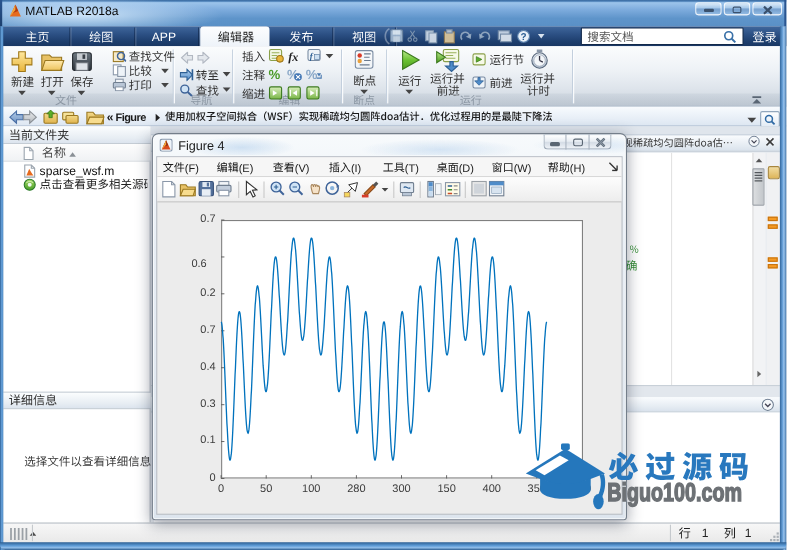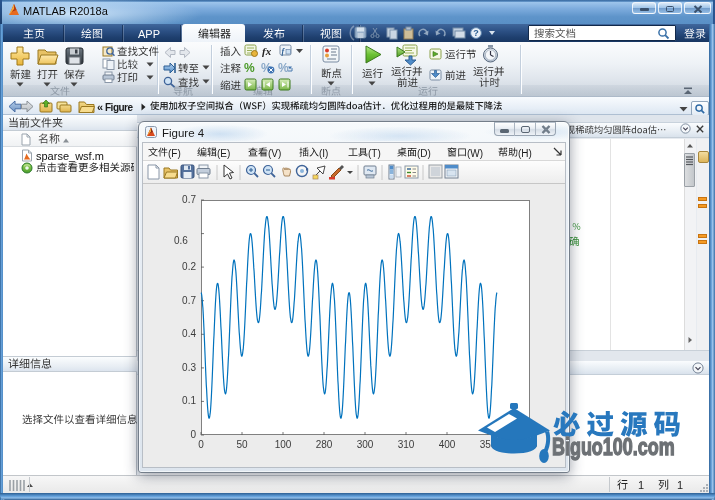--- a/index.html
+++ b/index.html
@@ -715,21 +715,21 @@
       <rect x="1" y="1" width="13" height="3.5" fill="#4f8cc9"></rect>
       <rect x="3" y="6" width="9" height="6" fill="#d8e4f0" stroke="#8aa0b8" stroke-width="0.6"></rect>
     </g>
 </svg>
 <div class="abs" style="left:201px;top:200px;width:329px;height:235px;background:#fff;border:1px solid #808080"></div>
 <div class="abs" style="left:189.0px;top:439px;width:24px;text-align:center;font-size:10px;color:#3c3c3c">0</div>
 <div class="abs" style="left:230.0px;top:439px;width:24px;text-align:center;font-size:10px;color:#3c3c3c">50</div>
 <div class="abs" style="left:271.0px;top:439px;width:24px;text-align:center;font-size:10px;color:#3c3c3c">100</div>
 <div class="abs" style="left:312.0px;top:439px;width:24px;text-align:center;font-size:10px;color:#3c3c3c">280</div>
 <div class="abs" style="left:353.0px;top:439px;width:24px;text-align:center;font-size:10px;color:#3c3c3c">300</div>
-<div class="abs" style="left:394.0px;top:439px;width:24px;text-align:center;font-size:10px;color:#3c3c3c">310</div>
+<div class="abs" style="left:394.0px;top:439px;width:24px;text-align:center;font-size:10px;color:#3c3c3c">150</div>
 <div class="abs" style="left:435.0px;top:439px;width:24px;text-align:center;font-size:10px;color:#3c3c3c">400</div>
 <div class="abs" style="left:476.0px;top:439px;width:24px;text-align:center;font-size:10px;color:#3c3c3c">350</div>
 <div class="abs" style="left:517.0px;top:439px;width:24px;text-align:center;font-size:10px;color:#3c3c3c">400</div>
 <div class="abs" style="left:174px;top:429.0px;width:22px;text-align:right;font-size:10px;color:#3c3c3c">0</div>
 <div class="abs" style="left:174px;top:395.4px;width:22px;text-align:right;font-size:10px;color:#3c3c3c">0.1</div>
 <div class="abs" style="left:174px;top:361.9px;width:22px;text-align:right;font-size:10px;color:#3c3c3c">0.3</div>
 <div class="abs" style="left:174px;top:328.3px;width:22px;text-align:right;font-size:10px;color:#3c3c3c">0.4</div>
 <div class="abs" style="left:174px;top:294.7px;width:22px;text-align:right;font-size:10px;color:#3c3c3c">0.7</div>
 <div class="abs" style="left:174px;top:261.1px;width:22px;text-align:right;font-size:10px;color:#3c3c3c">0.2</div>
 <div class="abs" style="left:174px;top:235px;width:22px;text-align:left;font-size:10px;color:#3c3c3c">0.6</div>

